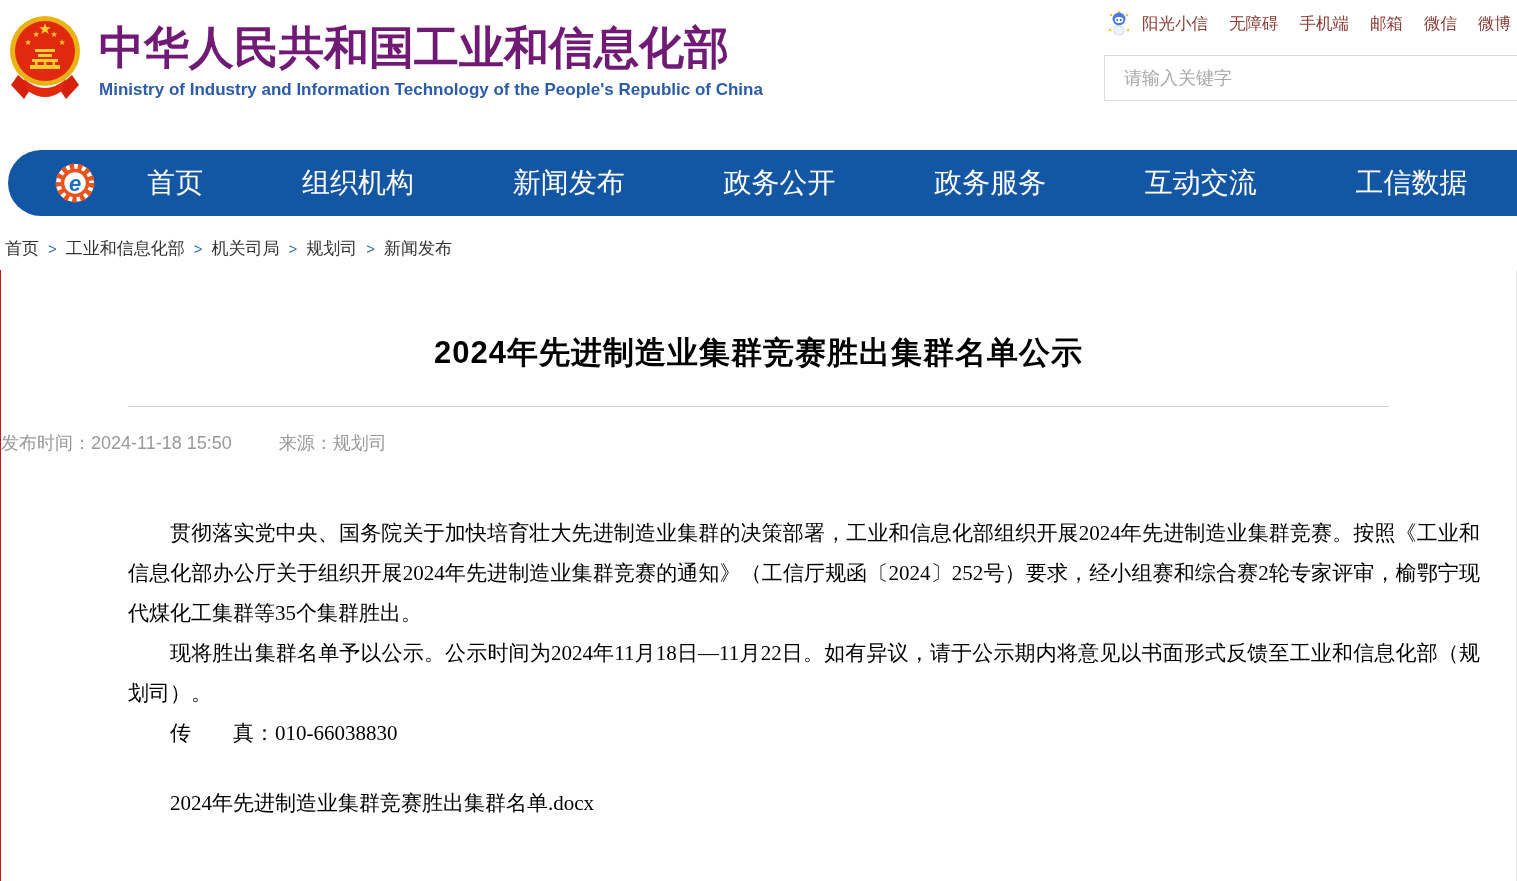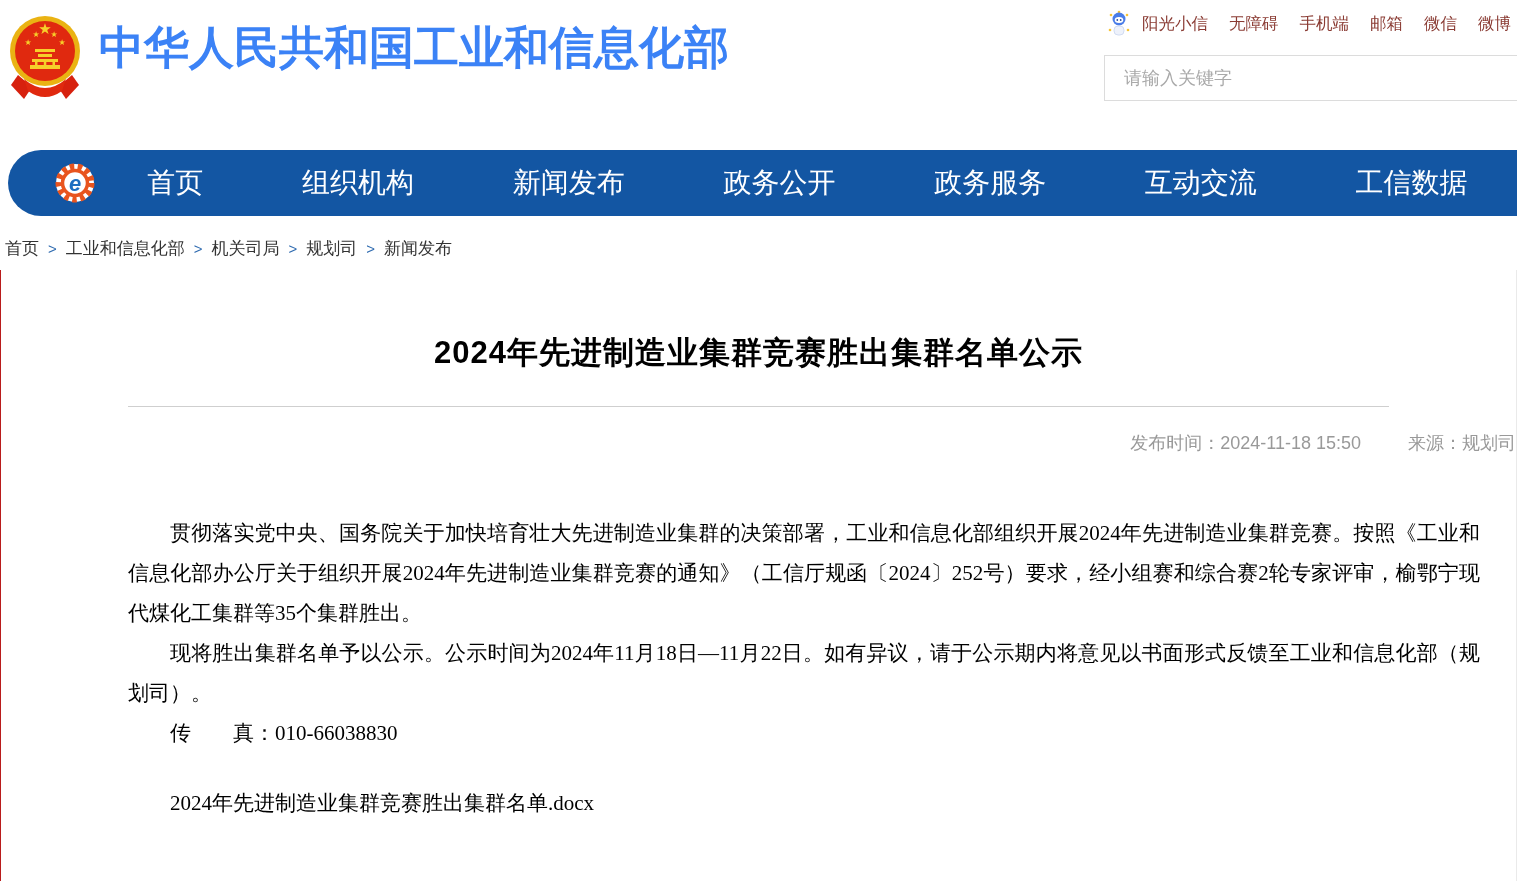--- a/index.html
+++ b/index.html
@@ -7,21 +7,21 @@
   body { font-family:"Liberation Sans","DejaVu Sans",sans-serif; }
   #page {
     position:relative; width:1517px; height:881px;
     background:#fff; overflow:hidden; margin:0 auto;
   }
 
   
   .masthead-link { position:absolute; left:8px; top:13px; display:flex; align-items:flex-start; text-decoration:none; cursor:pointer; }
   .emblem { width:74px; height:90px; margin-right:17px; }
   .site-title-block { padding-top:10px; }
-  .site-title { font-size:45px; font-weight:bold; color:#3b82f6; letter-spacing:0px; line-height:1.1; white-space:nowrap; }
+  .site-title { font-size:45px; font-weight:bold; color:#701a75; letter-spacing:0px; line-height:1.1; white-space:nowrap; }
   .site-subtitle { font-size:17px; font-weight:bold; color:#2a5cab; margin-top:7px; white-space:nowrap; }
 
   
   .quick-links {
     position:absolute; top:10px; right:6px;
     display:flex; align-items:center; gap:21px;
     font-size:16.5px; color:#8a3b33;
   }
   .quick-links a { color:#8a3b33; text-decoration:none; display:flex; align-items:center; gap:11px; cursor:pointer; white-space:nowrap; }
   .robot-ico { width:24px; height:27px; display:inline-block; }
@@ -57,21 +57,21 @@
   .panel {
     position:absolute; top:270px; left:0; right:0; bottom:0;
     border-left:1px solid #b91c1c; border-right:1px solid #eaeaea;
     background:#fff;
   }
   .article-title {
     margin-top:62px; text-align:center;
     font-size:31px; font-weight:bold; color:#000; letter-spacing:1px;
   }
   .title-divider { margin:32px 127px 0 127px; border-bottom:1px solid #cfcfcf; }
-  .pub-row { margin-top:24px; text-align:right; font-size:18px; color:#999; }
+  .pub-row { margin-top:24px; text-align:left; font-size:18px; color:#999; }
   .pub-row .src { margin-left:42px; }
 
   .article-body {
     margin:58px 38px 0 127px; width:1352px;
     font-family:"Liberation Serif","DejaVu Serif",serif;
     font-size:21px; color:#000; line-height:40px;
     text-align:justify;
   }
   .article-body p.para { text-indent:2em; }
   .contact-line { padding-left:2em; }
@@ -103,20 +103,21 @@
       <rect x="27" y="36" width="20" height="3" fill="#f7cf2a"></rect>
       <rect x="30" y="41" width="14" height="3" fill="#f7cf2a"></rect>
       <rect x="24" y="46" width="26" height="3" fill="#f7cf2a"></rect>
       <rect x="22" y="52" width="30" height="4" fill="#f7cf2a"></rect>
       <rect x="27" y="49" width="2.5" height="3" fill="#f7cf2a"></rect>
       <rect x="35.8" y="49" width="2.5" height="3" fill="#f7cf2a"></rect>
       <rect x="44.5" y="49" width="2.5" height="3" fill="#f7cf2a"></rect>
     </svg>
     <span class="site-title-block">
       <div class="site-title">中华人民共和国工业和信息化部</div>
+      <div class="site-subtitle">Ministry of Industry and Information Technology of the People's Republic of China</div>
     </span>
   </a>
 
   <div class="quick-links">
     <a>
       <svg class="robot-ico" viewBox="0 0 24 27">
         <circle cx="4" cy="5" r="1.3" fill="#f7c435"></circle>
         <circle cx="12" cy="2" r="1.3" fill="#f7c435"></circle>
         <circle cx="20" cy="5" r="1.3" fill="#f7c435"></circle>
         <circle cx="3" cy="20" r="1.3" fill="#f7c435"></circle>

